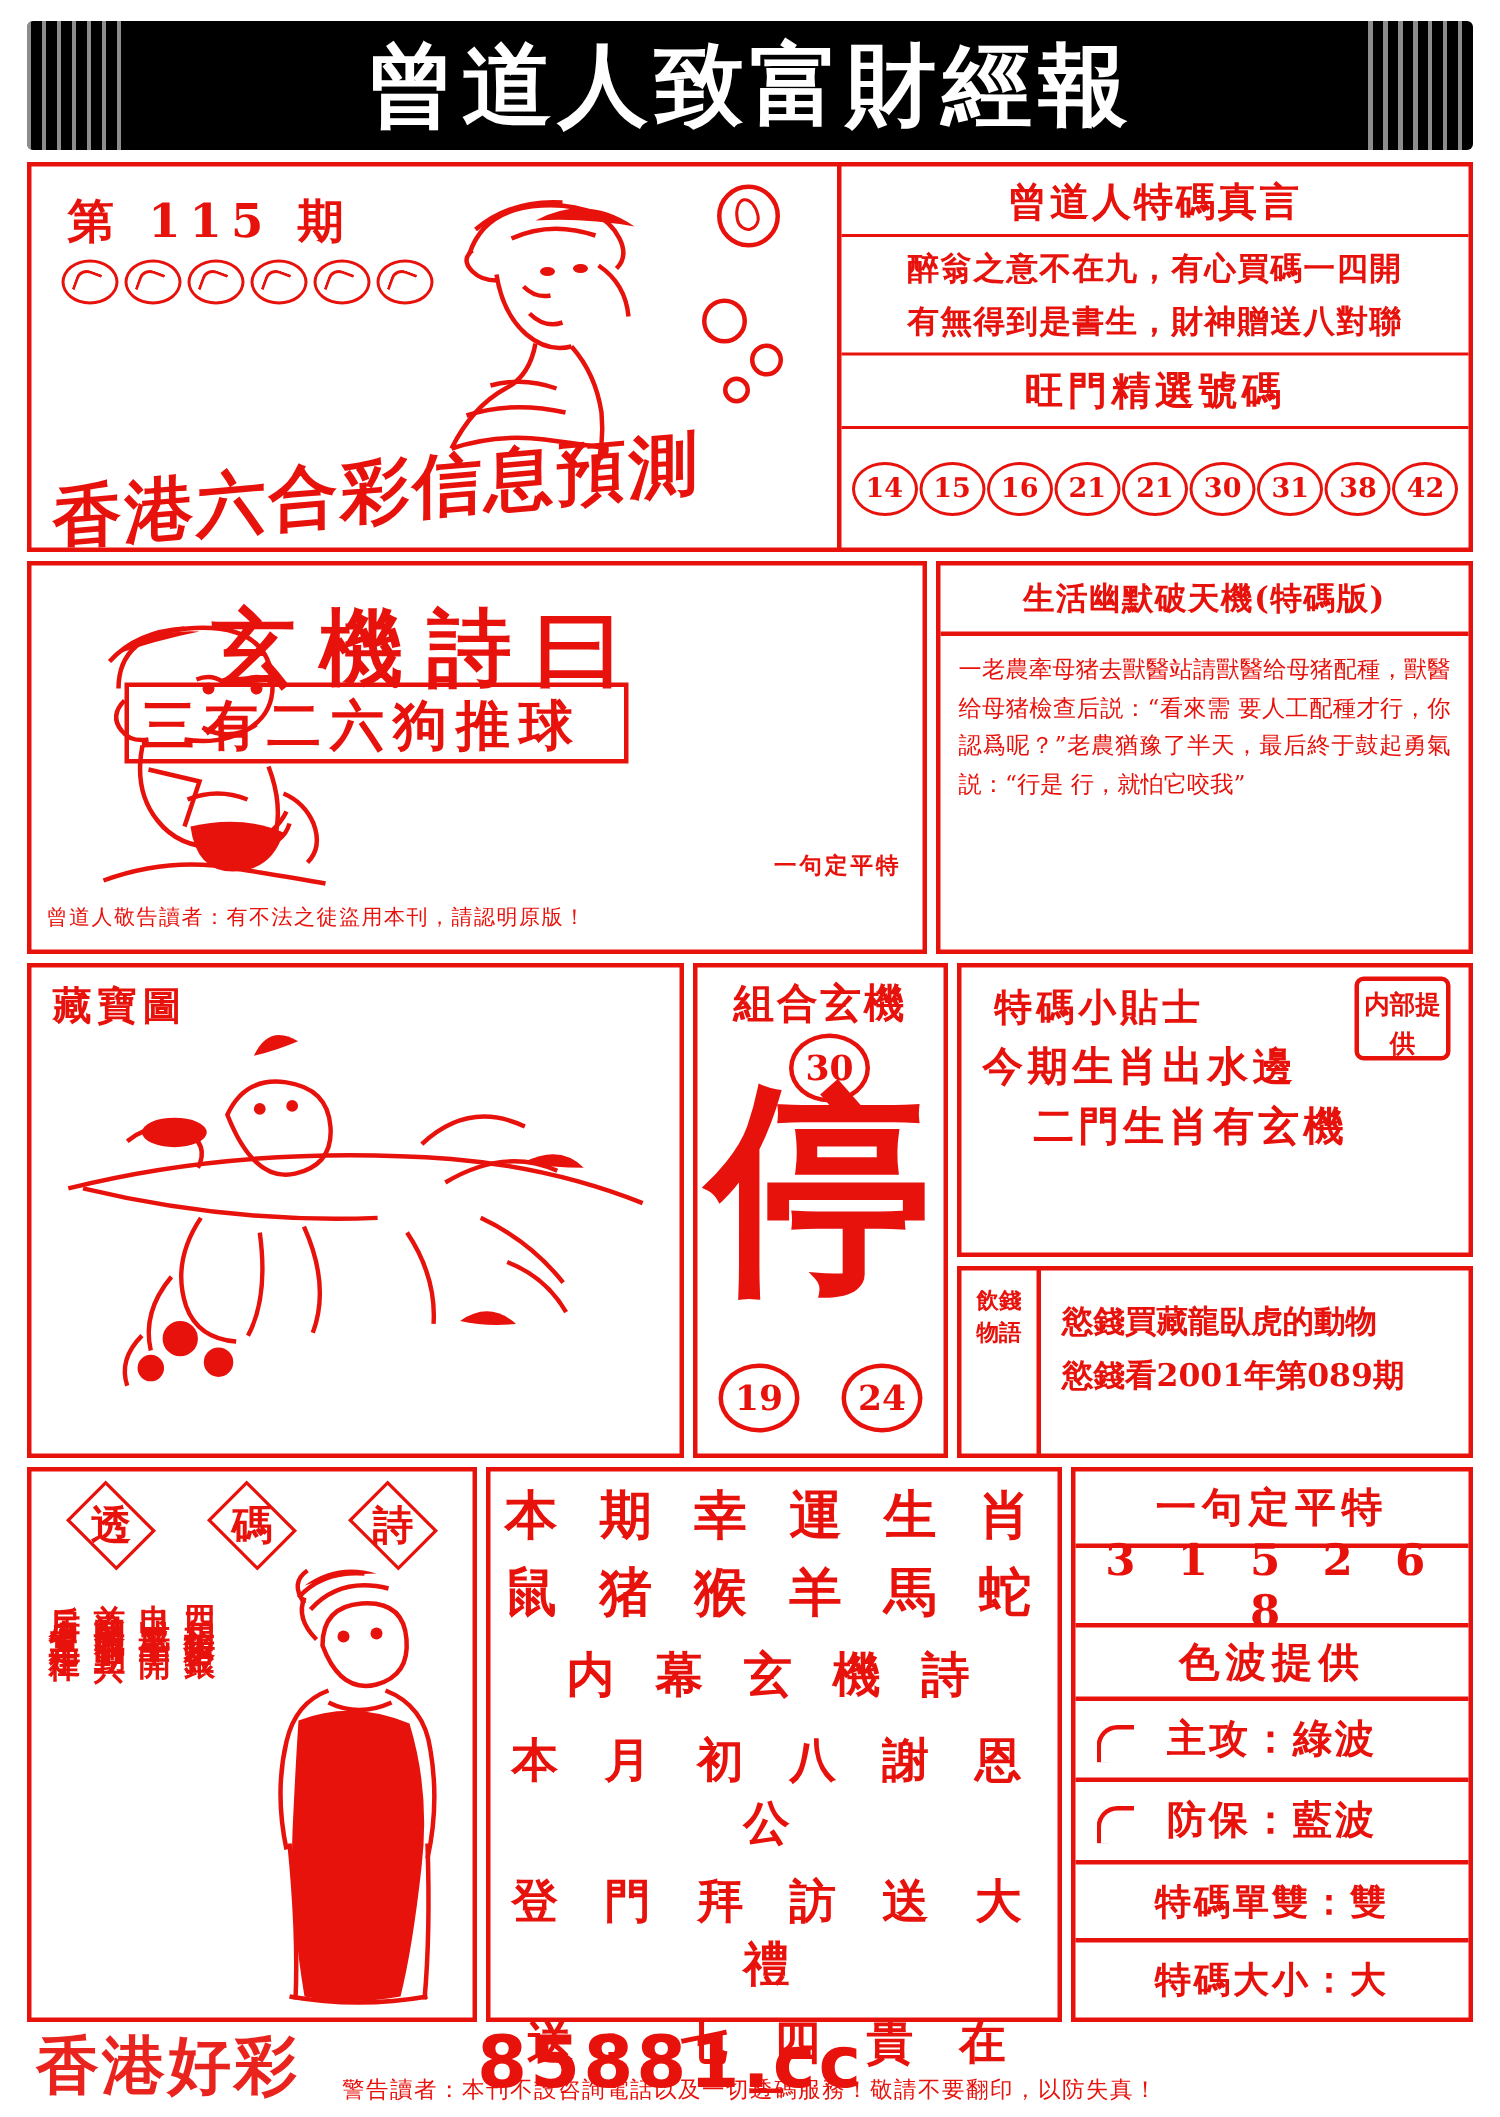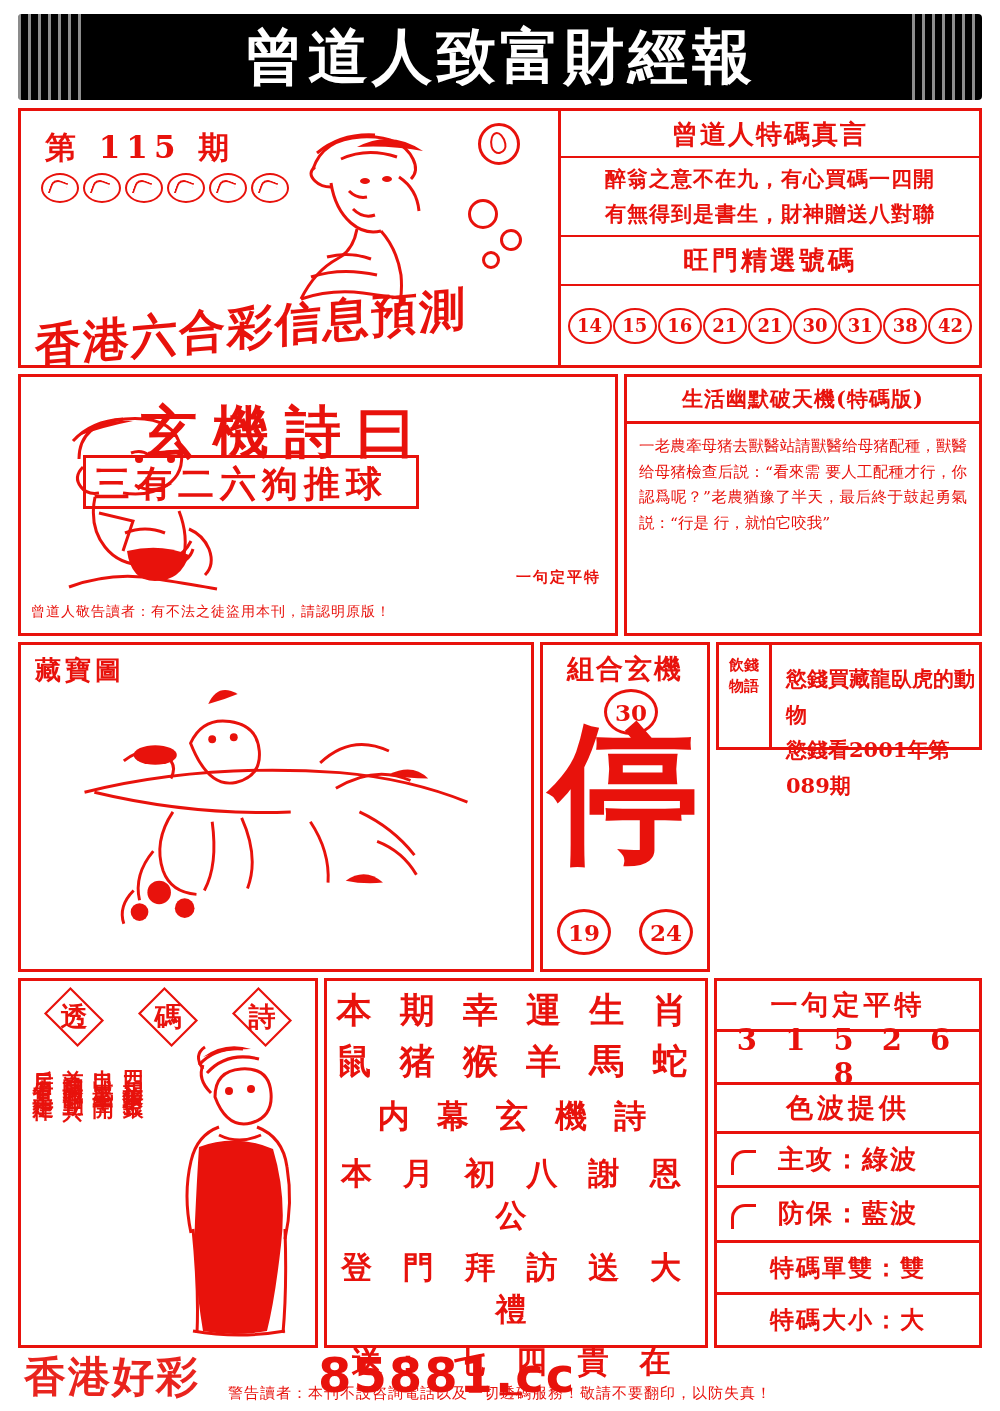--- a/index.html
+++ b/index.html
@@ -156,21 +156,21 @@
   }
   .s2r-body{
     flex:1;padding:10px 12px;font-size:15.5px;line-height:1.65;
     font-family:"DejaVu Serif","Liberation Serif",serif;
     text-align:justify;
   }
 
   
   .sec3{display:flex;margin-top:6px;height:330px;}
   .s3-left{
-    width:516px;border:3px solid #e8120c;box-sizing:border-box;position:relative;overflow:hidden;
+    width:438px;border:3px solid #e8120c;box-sizing:border-box;position:relative;overflow:hidden;
   }
   .s3l-title{
     position:absolute;left:14px;top:8px;font-size:26px;font-weight:bold;
     letter-spacing:4px;font-family:"DejaVu Serif","Liberation Serif",serif;
   }
   .s3-mid{
     width:170px;margin-left:6px;border:3px solid #e8120c;box-sizing:border-box;
     position:relative;overflow:hidden;
   }
   .s3m-title{
@@ -207,21 +207,21 @@
     position:absolute;left:48px;top:88px;font-size:27px;font-weight:bold;
     letter-spacing:3px;font-family:"DejaVu Serif","Liberation Serif",serif;
   }
   .stamp{
     position:absolute;right:12px;top:6px;width:64px;height:56px;
     border:3px solid #e8120c;border-radius:6px;
     font-size:17px;font-weight:bold;line-height:1.5;text-align:center;
     padding-top:4px;box-sizing:border-box;
     font-family:"DejaVu Serif","Liberation Serif",serif;
   }
-  .s3r-bot{height:108px;display:flex;}
+  .s3r-bot{height:128px;display:flex;}
   .money-tag{
     width:56px;border:3px solid #e8120c;box-sizing:border-box;
     font-size:15px;font-weight:bold;text-align:center;padding-top:10px;
     line-height:1.4;font-family:"DejaVu Serif","Liberation Serif",serif;
   }
   .money-body{
     flex:1;border:3px solid #e8120c;border-left:0;box-sizing:border-box;
     padding:16px 0 0 14px;font-size:21px;font-weight:bold;line-height:1.7;
     font-family:"DejaVu Serif","Liberation Serif",serif;
   }
@@ -454,20 +454,26 @@
 
     <div class="s3-mid">
       <div class="s3m-title">組合玄機</div>
       <div class="cb cb-top">30</div>
       <div class="stopchar">停</div>
       <div class="cb cb-l">19</div>
       <div class="cb cb-r">24</div>
     </div>
 
     <div class="s3-right">
+      <div class="s3r-top">
+        <div class="tip-title">特碼小貼士</div>
+        <div class="tip-l1">今期生肖出水邊</div>
+        <div class="tip-l2">二門生肖有玄機</div>
+        <div class="stamp">内部提供</div>
+      </div>
       <div class="s3r-bot">
         <div class="money-tag">飲錢 物語</div>
         <div class="money-body">
           <div>慾錢買藏龍臥虎的動物</div>
           <div>慾錢看2001年第089期</div>
         </div>
       </div>
     </div>
   </div>
 

